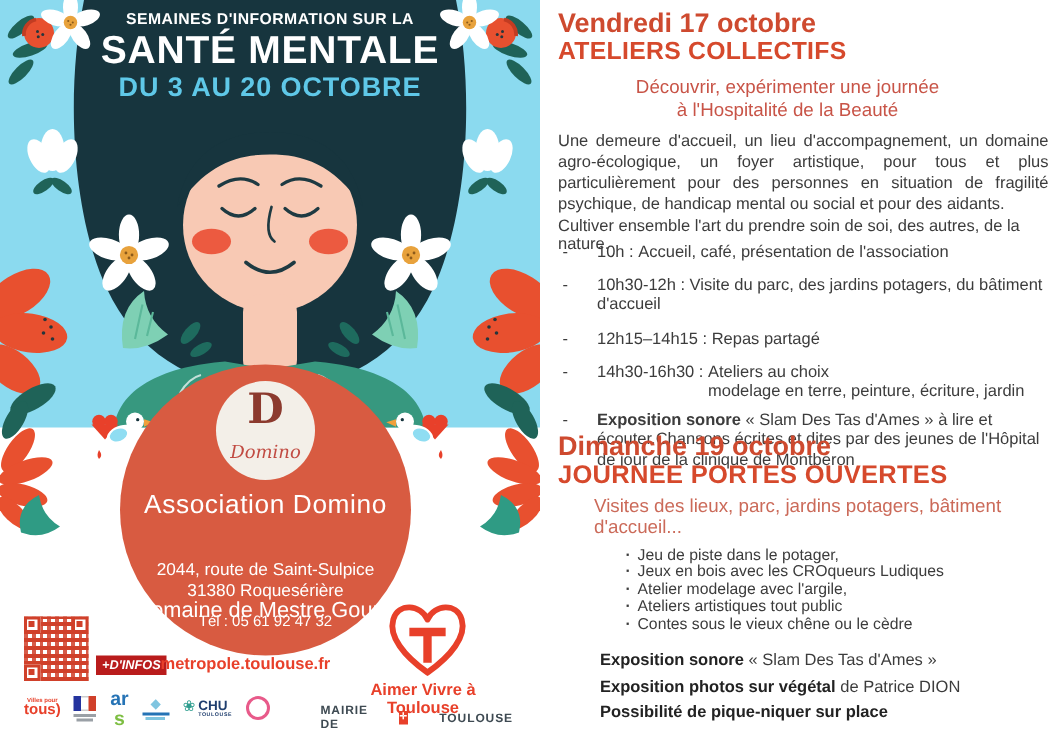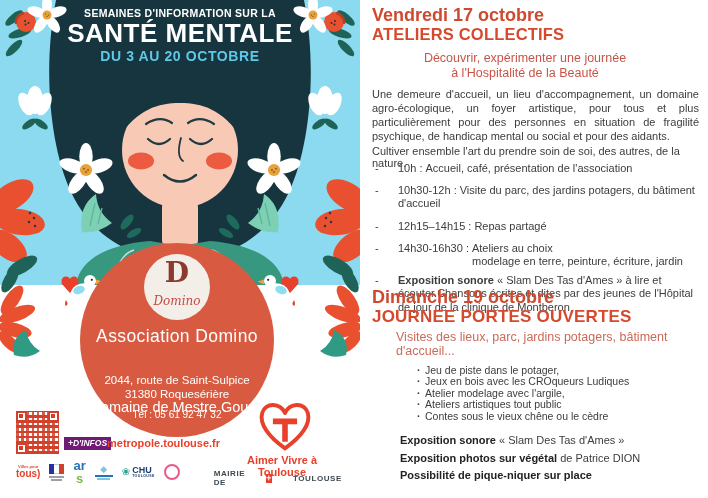--- a/index.html
+++ b/index.html
@@ -7,21 +7,21 @@
   #stage{position:relative;width:708px;height:498px;background:#ffffff;overflow:hidden;
          font-family:"Liberation Sans", sans-serif;}
 
   
   #poster{position:absolute;left:0;top:0;width:360px;height:428px;}
   #poster svg.illu{position:absolute;left:0;top:0;}
 
   .poster-title{position:absolute;left:0;width:360px;text-align:center;color:#fff;z-index:3;}
   .pt1{top:7px;font-size:10.5px;font-weight:700;letter-spacing:.3px;}
   .pt2{top:18px;font-size:26px;font-weight:700;letter-spacing:.5px;}
-  .pt3{top:48px;font-size:14px;font-weight:700;color:#5fc8e8;letter-spacing:.6px;}
+  .pt3{top:48px;font-size:18px;font-weight:700;color:#5fc8e8;letter-spacing:.6px;}
 
   #red-circle{position:absolute;left:80px;top:243px;width:194px;height:194px;border-radius:50%;
               background:#d85b41;z-index:4;text-align:center;color:#fff;}
   #logo-circle{position:absolute;left:64px;top:11px;width:66px;height:66px;border-radius:50%;
                background:#f3efe8;color:#8c3a2e;}
   .logo-d{position:absolute;left:0;top:2px;width:66px;text-align:center;
           font-family:"DejaVu Serif", serif;font-size:28px;font-weight:700;color:#8c3a2e;}
   .dot1{width:7px;height:7px;background:#e8a23c;left:22px;top:12px;}
   .dot2{width:6px;height:6px;background:#6aa84f;left:36px;top:8px;}
   .dot3{width:5px;height:5px;background:#d0402a;left:34px;top:22px;}
@@ -34,21 +34,21 @@
   .c-tel{position:absolute;left:0;top:166px;width:194px;font-size:10px;}
 
   
   #qr{position:absolute;left:16px;top:411px;width:43px;height:43px;z-index:5;
       background:
         repeating-linear-gradient(90deg, rgba(208,64,42,.85) 0 2.6px, rgba(255,255,255,0) 2.6px 5.2px),
         repeating-linear-gradient(0deg, #d0402a 0 2.6px, #ffffff 2.6px 5.2px);}
   .finder{position:absolute;width:11px;height:11px;border:2.5px solid #d0402a;background:#fff;}
   .finder i{display:block;width:4px;height:4px;background:#d0402a;margin:1px;}
   .f1{left:0;top:0;} .f2{right:0;top:0;} .f3{left:0;bottom:0;}
-  #infos-badge{position:absolute;left:64px;top:437px;background:#701a75;color:#fff;z-index:5;
+  #infos-badge{position:absolute;left:64px;top:437px;background:#b91c1c;color:#fff;z-index:5;
                font-size:8.5px;font-weight:700;font-style:italic;padding:1px 4px 2px;}
   #website{position:absolute;left:107px;top:437px;color:#e8402a;font-weight:700;font-size:11px;z-index:5;}
 
   
   #logos{position:absolute;left:16px;top:458px;height:28px;display:flex;align-items:center;gap:9px;z-index:5;}
   .lg{display:flex;flex-direction:column;align-items:center;justify-content:center;line-height:1;}
   .tous-top{font-size:4px;color:#e8402a;font-weight:700;}
   .tous-main{font-size:10px;color:#e8402a;font-weight:700;}
   .rf-flag{width:15px;height:10px;display:flex;}
   .rf-flag i{flex:1;} .rf-b{background:#24339e;} .rf-w{background:#fff;border-top:1px solid #ccc;border-bottom:1px solid #ccc;} .rf-r{background:#d0402a;}

